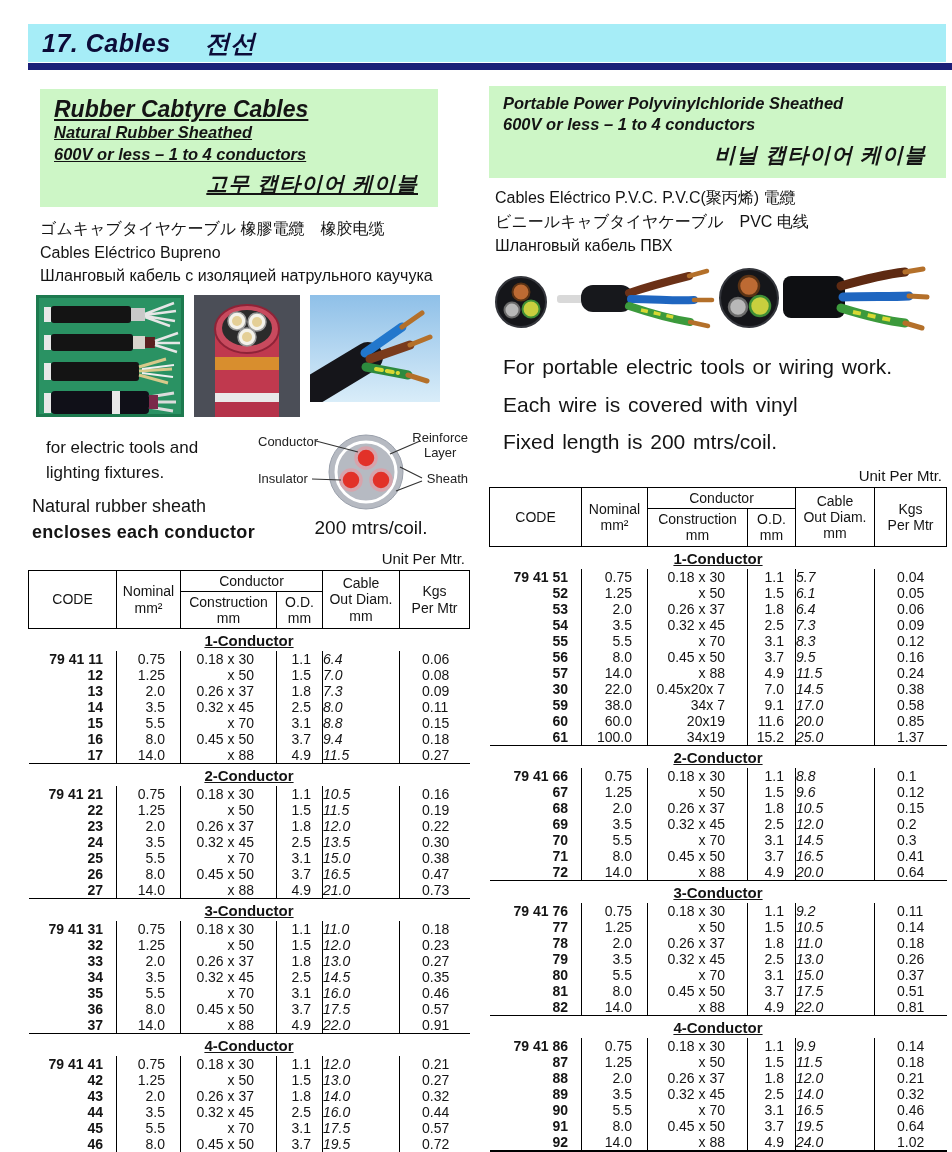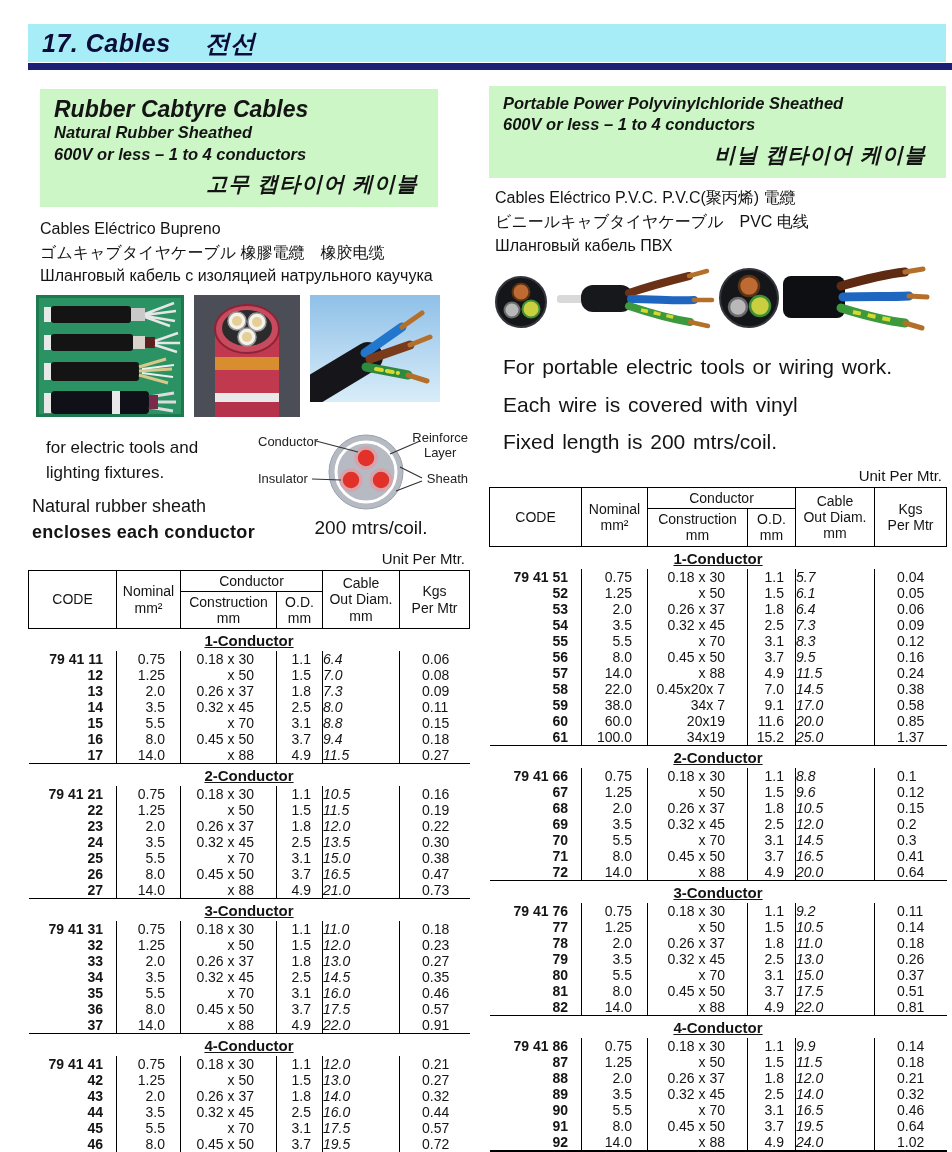--- a/index.html
+++ b/index.html
@@ -20,21 +20,21 @@
   .navybar { position:absolute; left:28px; top:63px; right:0; height:7px; background:#1b1f78; }
 
   
   .cols { position:absolute; top:80px; left:28px; width:918px; display:flex; gap:20px; }
   .col { box-sizing:border-box; }
   .col.left  { width:441px; }
   .col.right { width:457px; }
 
   
   .banner { background:#cdf6c6; padding:7px 0 9px 14px; box-sizing:border-box; }
-  .col.left  .banner { margin:9px 0 0 12px; width:398px; }
+  .col.left  .banner { margin:9px 0 0 12px; width:398px;text-decoration:underline; }
   .col.right .banner { margin:6px 0 0 0;  width:457px; }
   .b-title { font-size:23px; font-weight:bold; font-style:italic; line-height:1.15; }
   .b-sub   { font-size:16.5px; font-weight:bold; font-style:italic; line-height:1.3; }
   .b-ko    { font-size:21px; font-weight:bold; font-style:italic; text-align:right;
              padding-right:20px; margin-top:5px; letter-spacing:1px; }
 
   
   .altnames { margin:10px 0 0 12px; font-size:16px; line-height:1.45; }
   .col.right .altnames { margin:8px 0 0 6px; line-height:1.5; }
 
@@ -97,22 +97,22 @@
 
     <section class="col left">
       <div class="banner">
         <div class="b-title">Rubber Cabtyre Cables</div>
         <div class="b-sub">Natural Rubber Sheathed</div>
         <div class="b-sub">600V or less – 1 to 4 conductors</div>
         <div class="b-ko">고무 캡타이어 케이블</div>
       </div>
 
       <div class="altnames">
+        <div>ゴムキャブタイヤケーブル 橡膠電纜　橡胶电缆</div>
         <div>Cables Eléctrico Bupreno</div>
-        <div>ゴムキャブタイヤケーブル 橡膠電纜　橡胶电缆</div>
         <div>Шланговый кабель с изоляцией натрульного каучука</div>
       </div>
 
       <div class="photos-left">
         <svg width="148" height="122" viewBox="0 0 148 122">
           <rect width="148" height="122" fill="#2a9263"></rect>
           <rect x="1.5" y="1.5" width="145" height="119" fill="none" stroke="#1d7a4f" stroke-width="3"></rect>
           <g>
             <rect x="8" y="12" width="7" height="15" fill="#e8e8e8"></rect>
               <rect x="15" y="11" width="80" height="17" rx="3" fill="#141414"></rect>
@@ -608,21 +608,21 @@
             </tr>
             <tr class="data">
               <td class="c0">57</td>
               <td class="c1">14.0</td>
               <td class="c2">x 88</td>
               <td class="c3">4.9</td>
               <td class="c4">11.5</td>
               <td class="c5">0.24</td>
             </tr>
             <tr class="data">
-              <td class="c0">58</td>
+              <td class="c0">30</td>
               <td class="c1">22.0</td>
               <td class="c2">0.45x20x 7</td>
               <td class="c3">7.0</td>
               <td class="c4">14.5</td>
               <td class="c5">0.38</td>
             </tr>
             <tr class="data">
               <td class="c0">59</td>
               <td class="c1">38.0</td>
               <td class="c2">34x 7</td>

